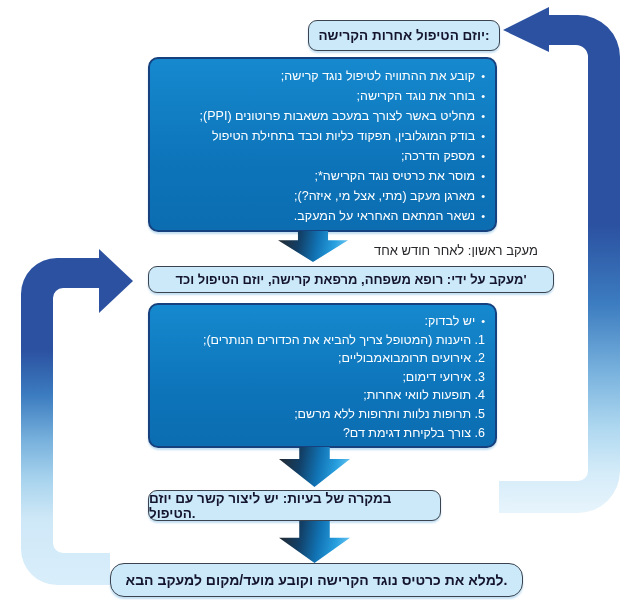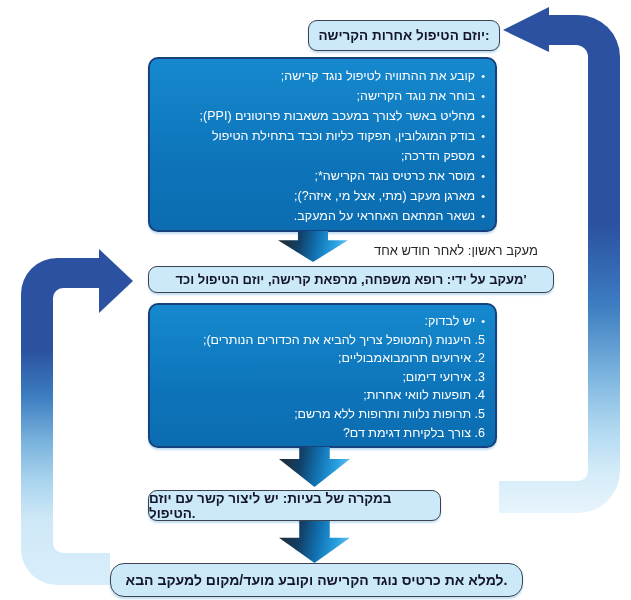--- a/index.html
+++ b/index.html
@@ -140,21 +140,21 @@
 
   <div id="followup-box" class="lightbox">
     <span>מעקב על ידי: רופא משפחה, מרפאת קרישה, יוזם הטיפול וכד'</span>
   </div>
 
   <div id="checklist-box" class="bluebox">
     <div class="li">
         <span class="blt">•</span>
         <span>יש לבדוק:</span>
       </div>
-    <div class="ln">5. היענות (המטופל צריך להביא את הכדורים הנותרים);</div>
+    <div class="ln">1. היענות (המטופל צריך להביא את הכדורים הנותרים);</div>
     <div class="ln">2. אירועים תרומבואמבוליים;</div>
     <div class="ln">3. אירועי דימום;</div>
     <div class="ln">4. תופעות לוואי אחרות;</div>
     <div class="ln">5. תרופות נלוות ותרופות ללא מרשם;</div>
     <div class="ln">6. צורך בלקיחת דגימת דם?</div>
   </div>
 
   <div id="varrow-2" class="varrow shape30"></div>
 
   <div id="problems-box" class="lightbox">

